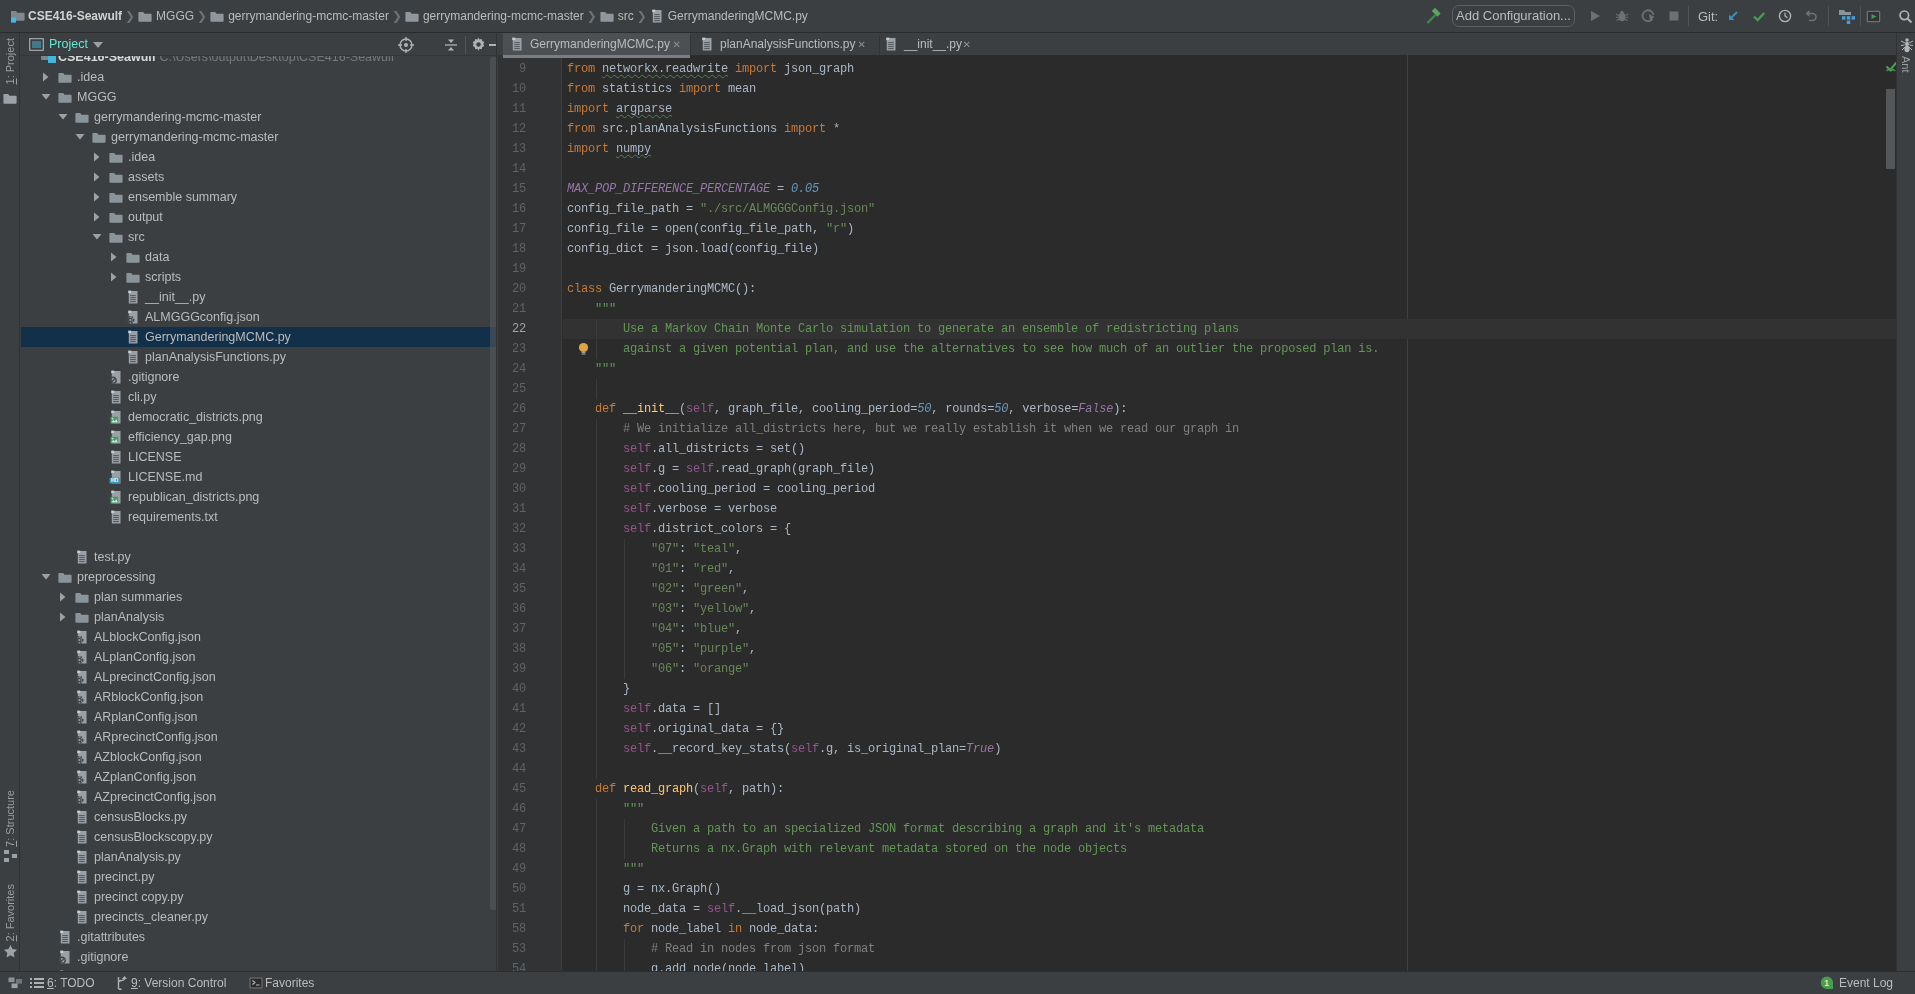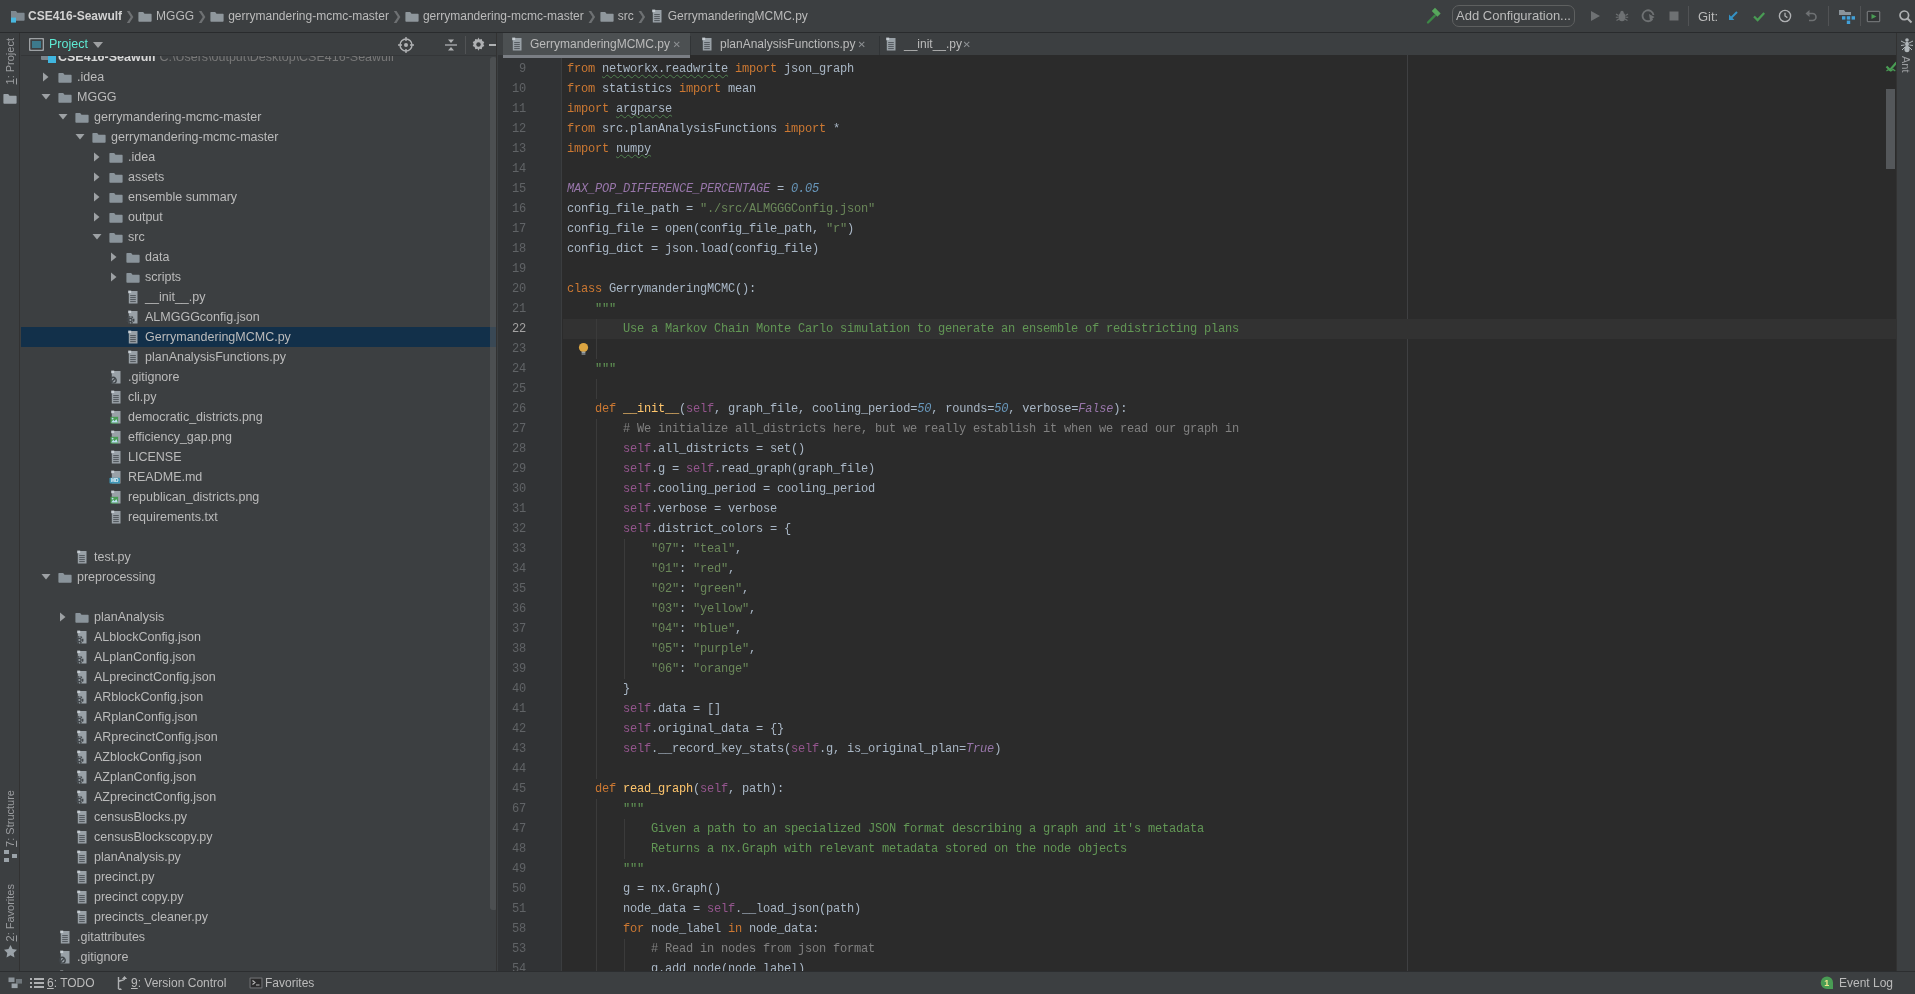--- a/index.html
+++ b/index.html
@@ -546,21 +546,21 @@
     </div>
     <div class="trow" style="top:434px">
       <span class="ticon" style="left:88px">
         <svg class="svgi" width="14" height="14" viewBox="0 0 14 14" style="">
           <path fill="#99a1a7" d="M5 1h6.5v12.5H2.8V3.2z"></path>
           <path fill="#c6cdd2" d="M2.2 0.6h3v2.4h-3z"></path>
           <rect x="0.5" y="7.8" width="10.5" height="5.7" rx="0.8" fill="#3d97b8"></rect>
           <text x="5.7" y="12.4" font-size="4.8" font-weight="bold" fill="#eef6fa" text-anchor="middle" font-family="Liberation Sans">MD</text>
         </svg>
       </span>
-      <span class="lbl" style="left:107px">README.md</span>
+      <span class="lbl" style="left:107px">LICENSE.md</span>
     </div>
     <div class="trow" style="top:454px">
       <span class="ticon" style="left:88px">
         <svg class="svgi" width="14" height="14" viewBox="0 0 14 14" style="">
           <path fill="#99a1a7" d="M5 1h6.5v12.5H2.8V3.2z"></path>
           <path fill="#c6cdd2" d="M2.2 0.6h3v2.4h-3z"></path>
           <rect x="1.5" y="6.8" width="7.6" height="6.7" fill="#499c54"></rect>
           <path d="M2.2 12.4l2-2.6 1.5 1.5 1.6-2.2 1.6 3.3z" fill="#c0e0f5"></path>
           <circle cx="3.6" cy="8.6" r="0.9" fill="#c0e0f5"></circle>
         </svg>
@@ -598,20 +598,33 @@
         <svg class="svgi" width="10" height="10" viewBox="0 0 10 10" style="">
           <path fill="#9da1a4" d="M0.5 2h9L5 7.5z"></path>
         </svg>
       </span>
       <span class="ticon" style="left:37px;top:4px">
         <svg class="svgi" width="14" height="13" viewBox="0 0 14 13" style="">
           <path fill="#8a949b" d="M1 2h4.2l1.3 1.8H13a.6.6 0 0 1 .6.6V11a.8.8 0 0 1-.8.8H1.2A.8.8 0 0 1 .4 11V2.8A.8.8 0 0 1 1 2z"></path>
         </svg>
       </span>
       <span class="lbl" style="left:56px">preprocessing</span>
+    </div>
+    <div class="trow" style="top:554px">
+      <span class="tarrow" style="left:37px">
+        <svg class="svgi" width="10" height="10" viewBox="0 0 10 10" style="">
+          <path fill="#9da1a4" d="M2 0.5v9L7.5 5z"></path>
+        </svg>
+      </span>
+      <span class="ticon" style="left:54px;top:4px">
+        <svg class="svgi" width="14" height="13" viewBox="0 0 14 13" style="">
+          <path fill="#8a949b" d="M1 2h4.2l1.3 1.8H13a.6.6 0 0 1 .6.6V11a.8.8 0 0 1-.8.8H1.2A.8.8 0 0 1 .4 11V2.8A.8.8 0 0 1 1 2z"></path>
+        </svg>
+      </span>
+      <span class="lbl" style="left:73px">plan summaries</span>
     </div>
     <div class="trow" style="top:574px">
       <span class="tarrow" style="left:37px">
         <svg class="svgi" width="10" height="10" viewBox="0 0 10 10" style="">
           <path fill="#9da1a4" d="M2 0.5v9L7.5 5z"></path>
         </svg>
       </span>
       <span class="ticon" style="left:54px;top:4px">
         <svg class="svgi" width="14" height="13" viewBox="0 0 14 13" style="">
           <path fill="#8a949b" d="M1 2h4.2l1.3 1.8H13a.6.6 0 0 1 .6.6V11a.8.8 0 0 1-.8.8H1.2A.8.8 0 0 1 .4 11V2.8A.8.8 0 0 1 1 2z"></path>
@@ -904,20 +917,21 @@
         <div class="cl mono" style="top:180px">config_dict = json.load(config_file)</div>
         <div class="num mono" style="top:200px">19</div>
         <div class="cl mono" style="top:200px"></div>
         <div class="num mono" style="top:220px">20</div>
         <div class="cl mono" style="top:220px"><span class="k">class</span> GerrymanderingMCMC():</div>
         <div class="num mono" style="top:240px">21</div>
         <div class="cl mono" style="top:240px">    <span class="ds">"""</span></div>
         <div class="num mono cur" style="top:260px">22</div>
         <div class="cl mono" style="top:260px">        <span class="ds">Use a Markov Chain Monte Carlo simulation to generate an ensemble of redistricting plans</span></div>
         <div class="num mono" style="top:280px">23</div>
+        <div class="cl mono" style="top:280px">        <span class="ds">against a given potential plan, and use the alternatives to see how much of an outlier the proposed plan is.</span></div>
         <div class="num mono" style="top:300px">24</div>
         <div class="cl mono" style="top:300px">    <span class="ds">"""</span></div>
         <div class="num mono" style="top:320px">25</div>
         <div class="cl mono" style="top:320px"></div>
         <div class="num mono" style="top:340px">26</div>
         <div class="cl mono" style="top:340px">    <span class="k">def</span> <span class="fn">__init__</span>(<span class="sf">self</span>, graph_file, cooling_period=<span class="n">50</span>, rounds=<span class="n">50</span>, verbose=<span class="co">False</span>):</div>
         <div class="num mono" style="top:360px">27</div>
         <div class="cl mono" style="top:360px">        <span class="c"># We initialize all_districts here, but we really establish it when we read our graph in</span></div>
         <div class="num mono" style="top:380px">28</div>
         <div class="cl mono" style="top:380px">        <span class="sf">self</span>.all_districts = set()</div>
@@ -948,21 +962,21 @@
         <div class="num mono" style="top:640px">41</div>
         <div class="cl mono" style="top:640px">        <span class="sf">self</span>.data = []</div>
         <div class="num mono" style="top:660px">42</div>
         <div class="cl mono" style="top:660px">        <span class="sf">self</span>.original_data = {}</div>
         <div class="num mono" style="top:680px">43</div>
         <div class="cl mono" style="top:680px">        <span class="sf">self</span>.__record_key_stats(<span class="sf">self</span>.g, is_original_plan=<span class="co">True</span>)</div>
         <div class="num mono" style="top:700px">44</div>
         <div class="cl mono" style="top:700px"></div>
         <div class="num mono" style="top:720px">45</div>
         <div class="cl mono" style="top:720px">    <span class="k">def</span> <span class="fn">read_graph</span>(<span class="sf">self</span>, path):</div>
-        <div class="num mono" style="top:740px">67</div>
+        <div class="num mono" style="top:740px">46</div>
         <div class="cl mono" style="top:740px">        <span class="ds">"""</span></div>
         <div class="num mono" style="top:760px">47</div>
         <div class="cl mono" style="top:760px">            <span class="ds">Given a path to an specialized JSON format describing a graph and it's metadata</span></div>
         <div class="num mono" style="top:780px">48</div>
         <div class="cl mono" style="top:780px">            <span class="ds">Returns a nx.Graph with relevant metadata stored on the node objects</span></div>
         <div class="num mono" style="top:800px">49</div>
         <div class="cl mono" style="top:800px">        <span class="ds">"""</span></div>
         <div class="num mono" style="top:820px">50</div>
         <div class="cl mono" style="top:820px">        g = nx.Graph()</div>
         <div class="num mono" style="top:840px">51</div>

